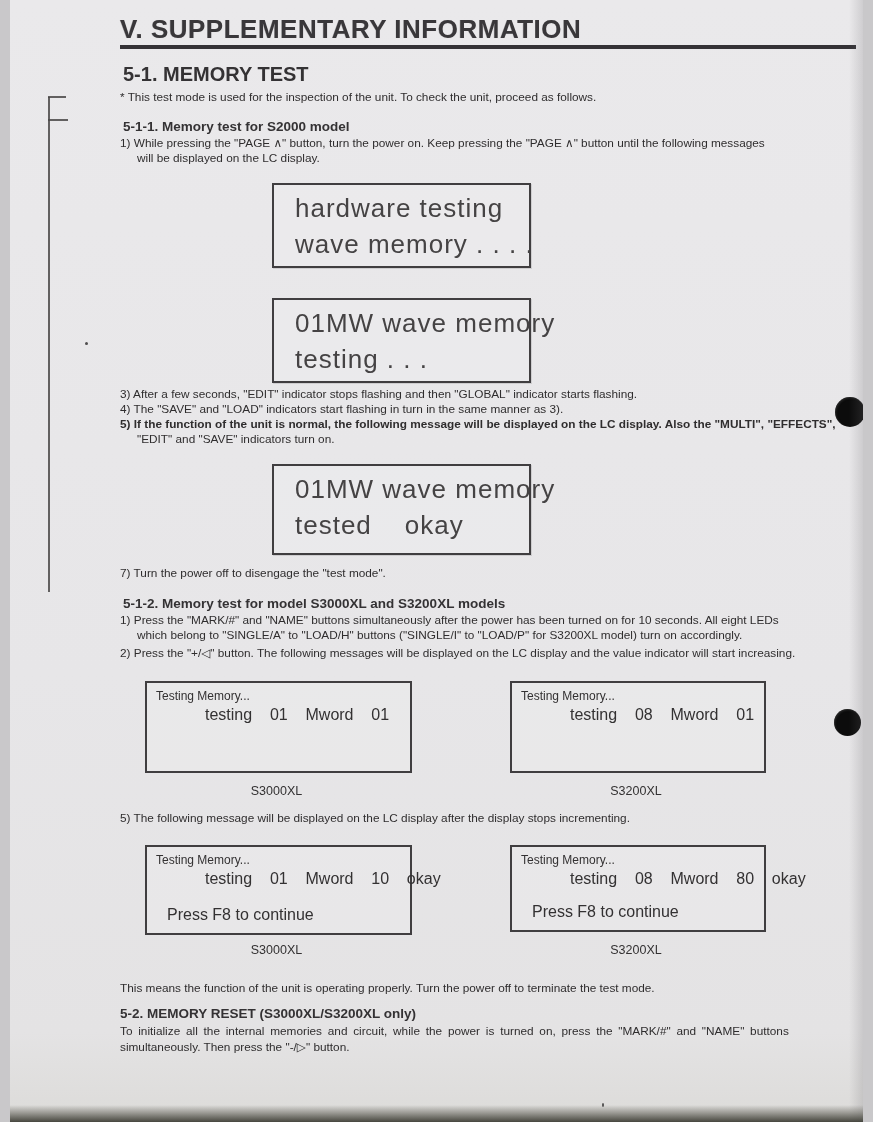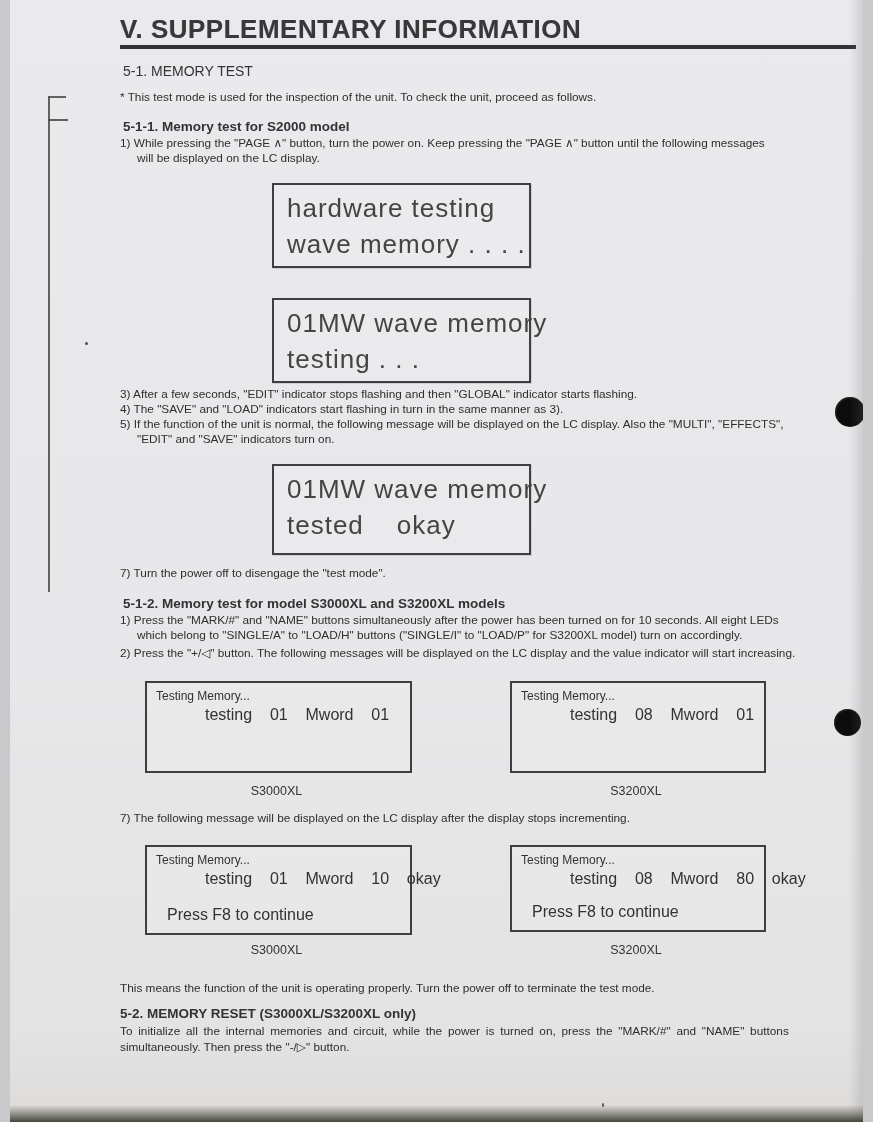--- a/index.html
+++ b/index.html
@@ -8,25 +8,25 @@
     width:853px;height:1122px;
     margin:0 auto;
     background:linear-gradient(180deg,#eae9eb 0%,#e7e6e8 60%,#e4e3e4 92%,#dcdbd9 100%);
     overflow:hidden;
     font-family:"Liberation Sans",sans-serif;
     color:#2f2d2e;
   }
   .line{position:absolute;white-space:pre;line-height:1.15;}
   .body-text{font-size:11.8px;color:#2f2d2e;}
   .h-title{font-size:26px;font-weight:bold;letter-spacing:0.5px;color:#39373a;text-shadow:0.6px 0.6px 0 rgba(231,230,232,0.55), -0.4px -0.4px 0 rgba(60,58,60,0.35);}
-  .h-md{font-size:14px;font-weight:normal;color:#343234;}
+  .h-md{font-size:20px;font-weight:bold;color:#343234;}
   .h-sm{font-size:13.5px;font-weight:bold;color:#343234;}
   .rule{position:absolute;background:#343236;}
   .lcd-box{position:absolute;border:2px solid #403e40;padding:5px 0 0 13px;background:rgba(238,237,239,0.45);box-shadow:1px 1px 0 rgba(60,60,60,0.15);}
-  .lcd-line{font-size:26px;line-height:36px;letter-spacing:1px;color:#454344;white-space:pre;}
+  .lcd-line{font-size:26px;line-height:36px;letter-spacing:1px;color:#454344;white-space:pre;margin-left:8px;}
   .test-box{position:absolute;border:2px solid #403e40;background:rgba(238,237,239,0.35);}
   .tb-line1{position:absolute;left:9px;top:6px;font-size:12px;white-space:pre;color:#333132;}
   .tb-line2{position:absolute;left:58px;top:23px;font-size:16px;white-space:pre;color:#333132;}
   .tb-line3{position:absolute;left:20px;bottom:9px;font-size:16px;white-space:pre;color:#333132;}
   .caption{position:absolute;font-size:12.5px;text-align:center;color:#333132;}
   .hole{position:absolute;border-radius:50%;background:#0c0c0c;box-shadow:inset 1px 1px 2px rgba(70,70,70,0.5);}
   .mark{position:absolute;background:#4a4848;}
   .edge-shade{position:absolute;top:0;right:0;width:14px;height:100%;background:linear-gradient(90deg,rgba(120,118,122,0) 0%,rgba(110,108,112,0.22) 100%);}
   .bottom-band{position:absolute;left:0;bottom:0;width:100%;height:17px;background:linear-gradient(180deg,rgba(92,91,82,0) 0%,rgba(92,91,82,0.5) 45%,rgba(58,58,50,0.92) 100%);}
   .speck{position:absolute;background:#4f4d4e;border-radius:50%;}
@@ -52,21 +52,21 @@
   </div>
 
 
   <div class="lcd-box" style="left:262px;top:298px;width:242px;height:76px;">
     <div class="lcd-line">01MW wave memory</div>
     <div class="lcd-line">testing . . .</div>
   </div>
 
   <div class="line body-text" style="left:110px;top:388px;">3) After a few seconds, "EDIT" indicator stops flashing and then "GLOBAL" indicator starts flashing.</div>
   <div class="line body-text" style="left:110px;top:403px;">4) The "SAVE" and "LOAD" indicators start flashing in turn in the same manner as 3).</div>
-  <div class="line body-text" style="left:110px;top:418px;">5) If the function of the unit is normal, the following message will be displayed on the LC display. Also the "MULTI", "EFFECTS",</div>
+  <div class="line body-text" style="left:110px;top:418px;font-weight:bold;">5) If the function of the unit is normal, the following message will be displayed on the LC display. Also the "MULTI", "EFFECTS",</div>
   <div class="line body-text" style="left:127px;top:433px;">"EDIT" and "SAVE" indicators turn on.</div>
 
   <div class="lcd-box" style="left:262px;top:464px;width:242px;height:82px;">
     <div class="lcd-line">01MW wave memory</div>
     <div class="lcd-line">tested    okay</div>
   </div>
 
   <div class="line body-text" style="left:110px;top:567px;">7) Turn the power off to disengage the "test mode".</div>
 
   <div class="line h-sm" style="left:113px;top:596px;text-align:center;">5-1-2. Memory test for model S3000XL and S3200XL models</div>
@@ -78,21 +78,21 @@
     <div class="tb-line1">Testing Memory...</div>
     <div class="tb-line2">testing    01    Mword    01</div>
   </div>
   <div class="test-box" style="left:500px;top:681px;width:252px;height:88px;">
     <div class="tb-line1">Testing Memory...</div>
     <div class="tb-line2">testing    08    Mword    01</div>
   </div>
   <div class="caption" style="left:135px;top:784px;width:263px;">S3000XL</div>
   <div class="caption" style="left:500px;top:784px;width:252px;">S3200XL</div>
 
-  <div class="line body-text" style="left:110px;top:812px;">7) The following message will be displayed on the LC display after the display stops incrementing.</div>
+  <div class="line body-text" style="left:110px;top:812px;">5) The following message will be displayed on the LC display after the display stops incrementing.</div>
 
   <div class="test-box" style="left:135px;top:845px;width:263px;height:86px;">
     <div class="tb-line1">Testing Memory...</div>
     <div class="tb-line2">testing    01    Mword    10    okay</div>
     <div class="tb-line3">Press F8 to continue</div>
   </div>
   <div class="test-box" style="left:500px;top:845px;width:252px;height:83px;">
     <div class="tb-line1">Testing Memory...</div>
     <div class="tb-line2">testing    08    Mword    80    okay</div>
     <div class="tb-line3">Press F8 to continue</div>

